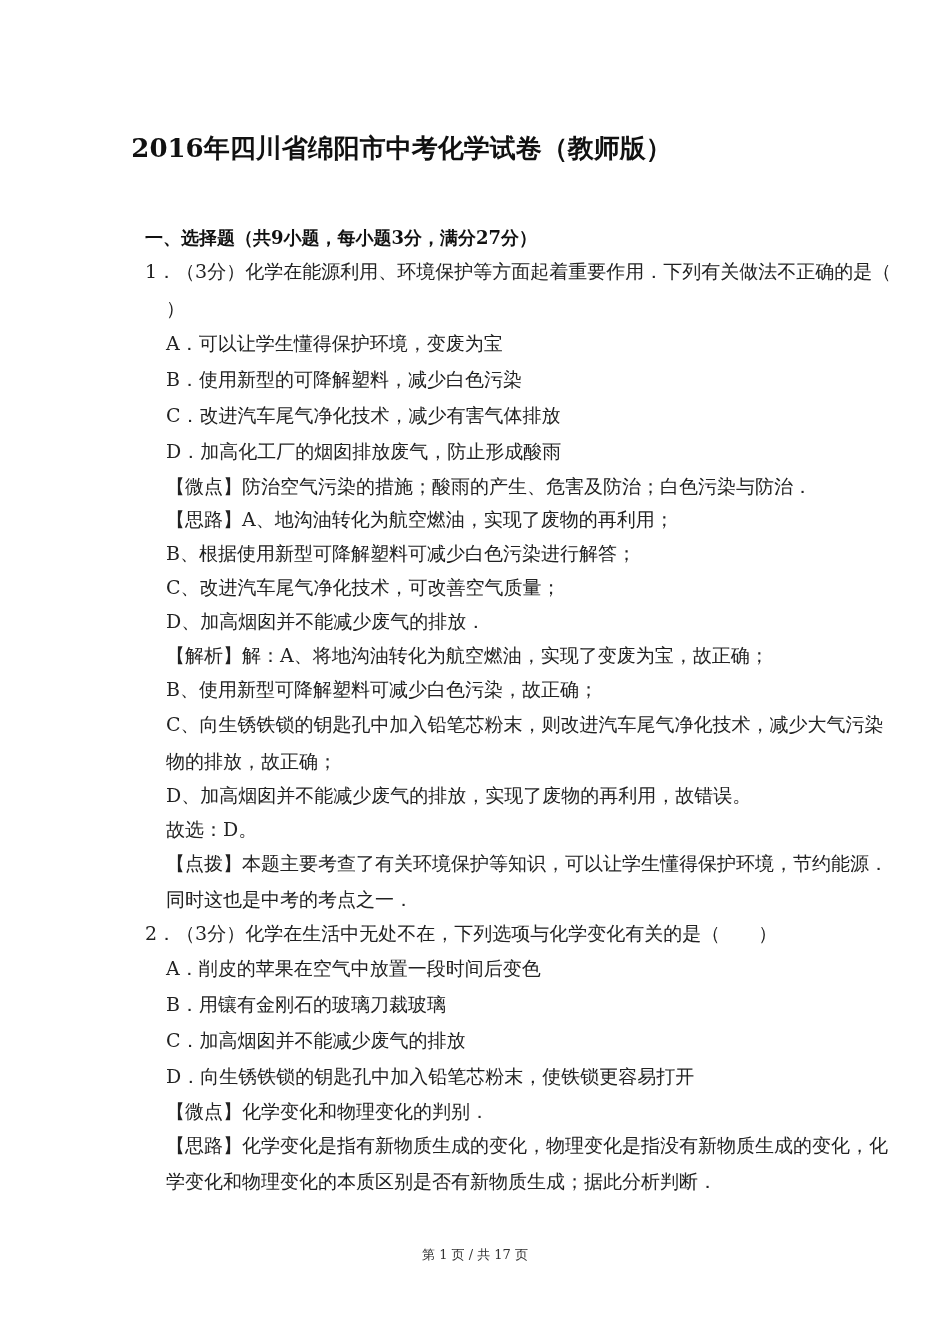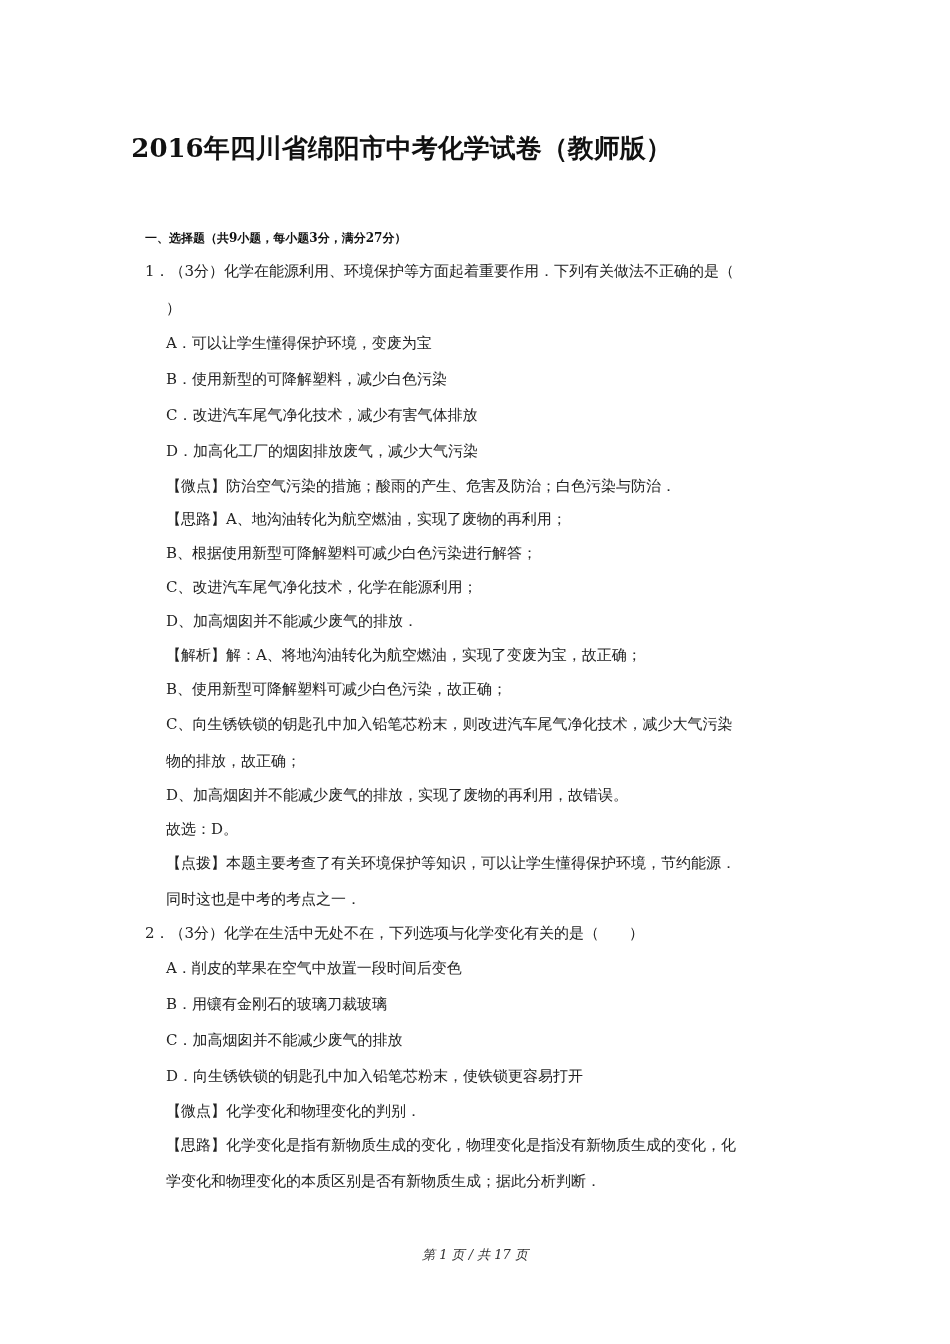--- a/index.html
+++ b/index.html
@@ -1,52 +1,52 @@
 <!DOCTYPE html>
 <html><head>
 <meta charset="utf-8">
 <style>
   html, body { margin: 0; padding: 0; background: #ffffff; }
   body { width: 950px; height: 1344px; position: relative; overflow: hidden;
          font-family: "DejaVu Serif", "Liberation Serif", serif; color: #1a1a1a; }
   .page { position: absolute; left: 0; top: 0; width: 950px; height: 1344px; }
   .title { position: absolute; left: 0; width: 803px; top: 131px; text-align: center;
            font-size: 26px; font-weight: bold; letter-spacing: 0px; color: #111; }
-  .line { position: absolute; font-size: 15px; line-height: 20px; white-space: nowrap; color: #222; }
-  .sec { font-weight: bold; font-size: 12px; color: #111; }
+  .line { position: absolute; font-size: 19px; line-height: 20px; white-space: nowrap; color: #222; }
+  .sec { font-weight: bold; font-size: 18px; color: #111; }
   .q { left: 145px; }
   .ind { left: 166px; }
   .footer { position: absolute; left: 0; width: 950px; top: 1246px; text-align: center;
-            font-size: 13px; color: #333; font-style: italic; }
+            font-size: 13px; color: #333; }
 </style>
 </head>
 <body>
 
 <div class="page">
 
   <div class="title">2016年四川省绵阳市中考化学试卷（教师版）</div>
 
   <div class="line q sec" style="top:228px">一、选择题（共9小题，每小题3分，满分27分）</div>
 
   <div>
     <div class="line q" style="top:261px">
       <span>1．</span><span>（3分）化学在能源利用、环境保护等方面起着重要作用．下列有关做法不正确的是（</span>
     </div>
     <div class="line ind" style="top:298px">）</div>
 
     <div class="line ind" style="top:333px">A．可以让学生懂得保护环境，变废为宝</div>
     <div class="line ind" style="top:369px">B．使用新型的可降解塑料，减少白色污染</div>
     <div class="line ind" style="top:405px">C．改进汽车尾气净化技术，减少有害气体排放</div>
-    <div class="line ind" style="top:441px">D．加高化工厂的烟囱排放废气，减少大气污染</div>
+    <div class="line ind" style="top:441px">D．加高化工厂的烟囱排放废气，防止形成酸雨</div>
 
     <div class="line ind" style="top:476px">【微点】防治空气污染的措施；酸雨的产生、危害及防治；白色污染与防治．</div>
 
     <div class="line ind" style="top:509px">【思路】A、地沟油转化为航空燃油，实现了废物的再利用；</div>
     <div class="line ind" style="top:543px">B、根据使用新型可降解塑料可减少白色污染进行解答；</div>
-    <div class="line ind" style="top:577px">C、改进汽车尾气净化技术，化学在能源利用；</div>
+    <div class="line ind" style="top:577px">C、改进汽车尾气净化技术，可改善空气质量；</div>
     <div class="line ind" style="top:611px">D、加高烟囱并不能减少废气的排放．</div>
 
     <div class="line ind" style="top:645px">【解析】解：A、将地沟油转化为航空燃油，实现了变废为宝，故正确；</div>
     <div class="line ind" style="top:679px">B、使用新型可降解塑料可减少白色污染，故正确；</div>
     <div class="line ind" style="top:714px">C、向生锈铁锁的钥匙孔中加入铅笔芯粉末，则改进汽车尾气净化技术，减少大气污染</div>
     <div class="line ind" style="top:751px">物的排放，故正确；</div>
     <div class="line ind" style="top:785px">D、加高烟囱并不能减少废气的排放，实现了废物的再利用，故错误。</div>
     <div class="line ind" style="top:819px">故选：D。</div>
 
     <div class="line ind" style="top:853px">【点拨】本题主要考查了有关环境保护等知识，可以让学生懂得保护环境，节约能源．</div>

